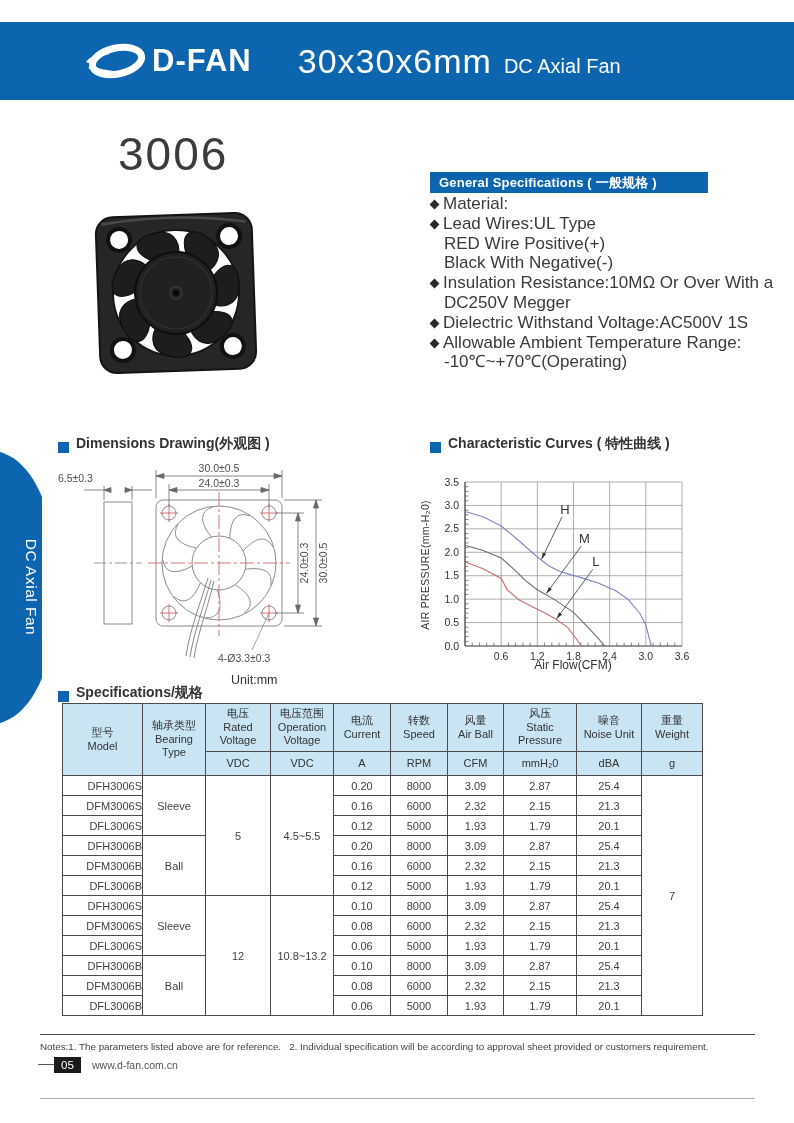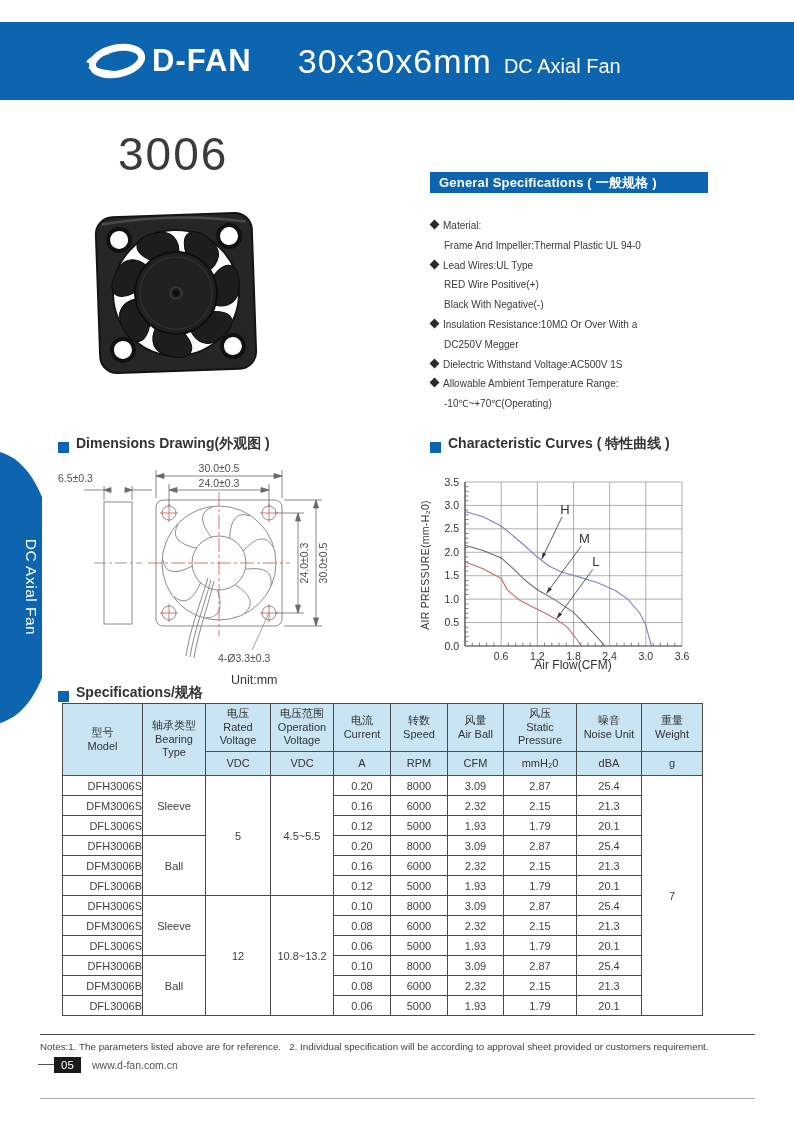--- a/index.html
+++ b/index.html
@@ -16,21 +16,21 @@
   
   .sidebar-tab { position:absolute; left:0; top:448px; width:44px; height:277px; }
 
   
   .model-title { position:absolute; left:118px; top:127px; font-size:46px; color:#3d3a3a; letter-spacing:2px; }
   .fan-photo { position:absolute; left:90px; top:200px; }
 
   
   .gen-specs { position:absolute; left:430px; top:172px; width:362px; }
   .gs-bar { width:278px; height:21px; background:#0d64af; color:#fff; font-size:13px; font-weight:700; line-height:21px; padding-left:9px; letter-spacing:0.2px; }
-  .gs-list { margin-top:23px; font-size:10px; color:#3a3a3a; }
+  .gs-list { margin-top:1px; font-size:17px; color:#3a3a3a; }
   .gs-line { line-height:19.8px; white-space:pre-wrap; }
   .gs-line.cont { padding-left:14px; }
   .diamond { display:inline-block; width:7px; height:7px; background:#2b2b2b; transform:rotate(45deg); margin:0 5px 1px 1px; }
 
   
   .section-head { position:absolute; display:flex; align-items:flex-end; font-size:14px; font-weight:700; color:#333; }
   .blue-square { display:inline-block; width:11px; height:11px; background:#0d64af; margin-right:7px; }
   .sh-dims { left:58px; top:435px; }
   .sh-curves { left:430px; top:435px; }
   .sh-specs { left:58px; top:684px; }
@@ -110,21 +110,20 @@
         <circle cx="31" cy="148" r="11" fill="#ffffff" stroke="#111111" stroke-width="4"></circle>
         <circle cx="141" cy="148" r="11" fill="#ffffff" stroke="#111111" stroke-width="4"></circle>
       </g>
     </g>
   </svg>
 
   <div class="gen-specs">
     <div class="gs-bar">General Specifications ( 一般规格 )</div>
     <div class="gs-list">
       <div class="gs-line"><span class="diamond"></span><span>Material:</span></div>
-      <div class="gs-line cont"><span>Frame And Impeller:Thermal Plastic UL 94-0</span></div>
       <div class="gs-line"><span class="diamond"></span><span>Lead Wires:UL Type</span></div>
       <div class="gs-line cont"><span>RED Wire Positive(+)</span></div>
       <div class="gs-line cont"><span>Black With Negative(-)</span></div>
       <div class="gs-line"><span class="diamond"></span><span>Insulation Resistance:10MΩ Or Over With a</span></div>
       <div class="gs-line cont"><span>DC250V Megger</span></div>
       <div class="gs-line"><span class="diamond"></span><span>Dielectric Withstand Voltage:AC500V 1S</span></div>
       <div class="gs-line"><span class="diamond"></span><span>Allowable Ambient Temperature Range:</span></div>
       <div class="gs-line cont"><span>-10℃~+70℃(Operating)</span></div>
     </div>
   </div>

